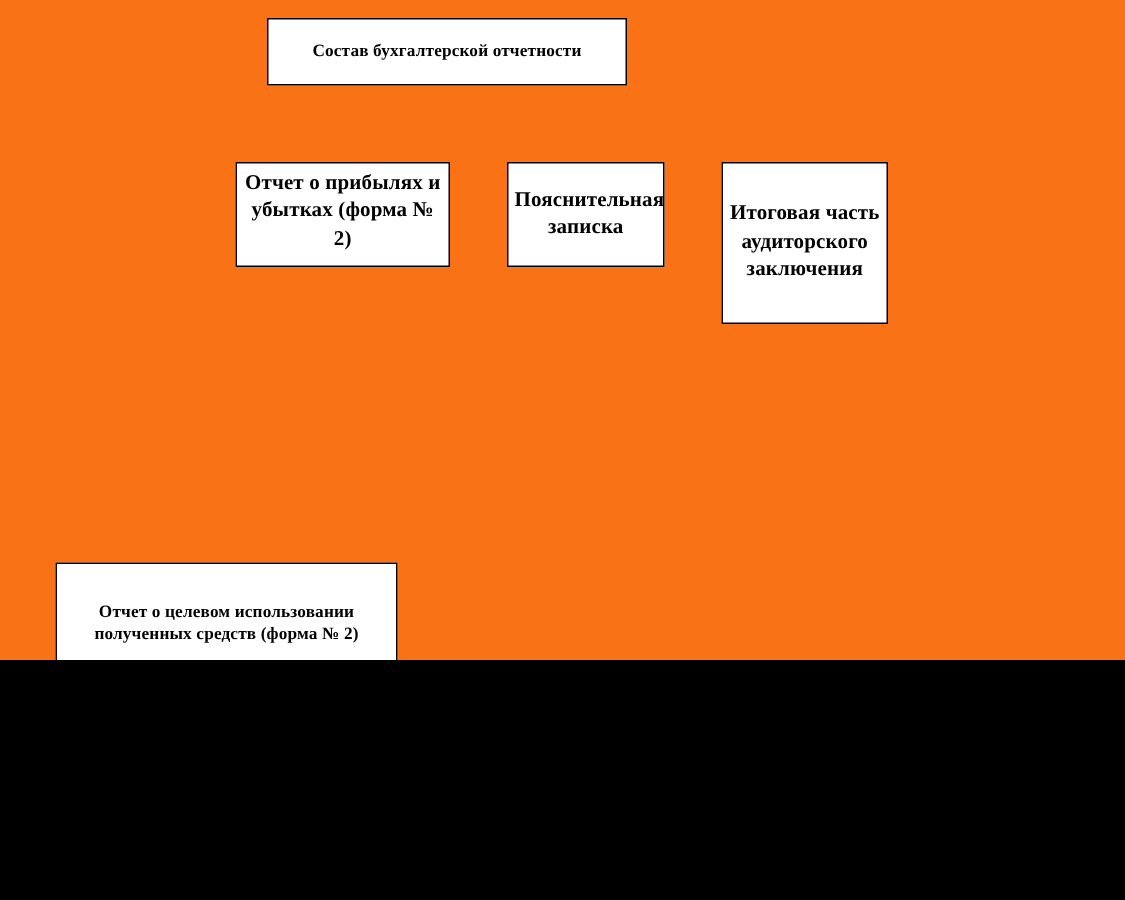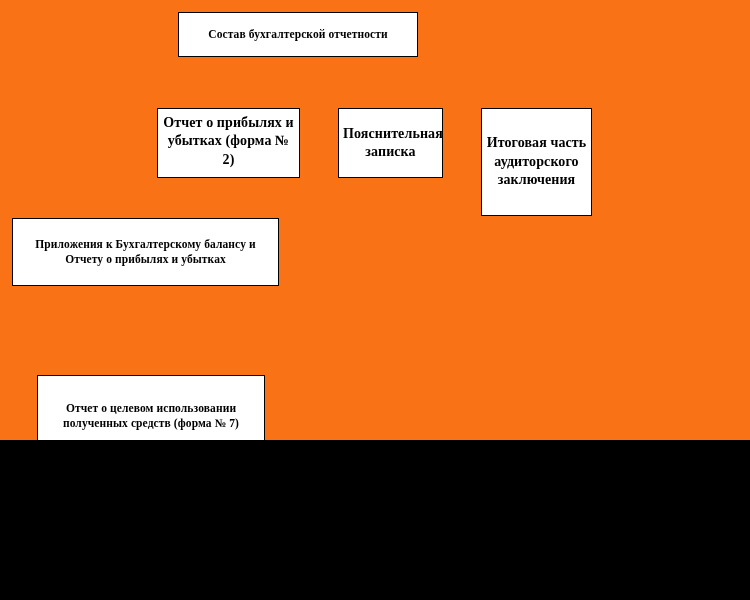--- a/index.html
+++ b/index.html
@@ -78,24 +78,21 @@
   </div>
 
   <div class="node t-small" style="left: 338px; top: 108px; width: 105px; height: 70px;">
     <span>Пояснительная записка</span>
   </div>
 
   <div class="node t-small" style="left: 481px; top: 108px; width: 111px; height: 108px;">
     <span>Итоговая часть аудиторского заключения</span>
   </div>
 
-  <div class="node t-med" style="left: 12px; top: 218px; width: 267px; height: 68px;">
-    <span>Приложения к Бухгалтерскому балансу и Отчету о прибылях и убытках</span>
-  </div>
 
 
   <div class="node t-med" style="left: 37px; top: 375px; width: 228px; height: 82px;">
-    <span>Отчет о целевом использовании полученных средств (форма № 7)</span>
+    <span>Отчет о целевом использовании полученных средств (форма № 2)</span>
   </div>
 
 
 
 </div>
 
 </body></html>

